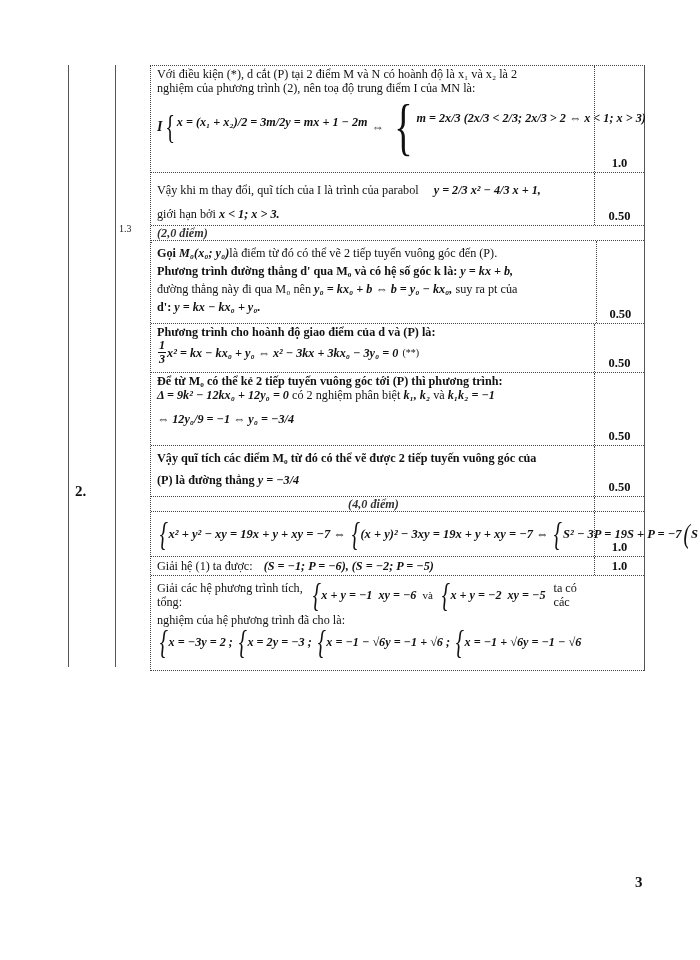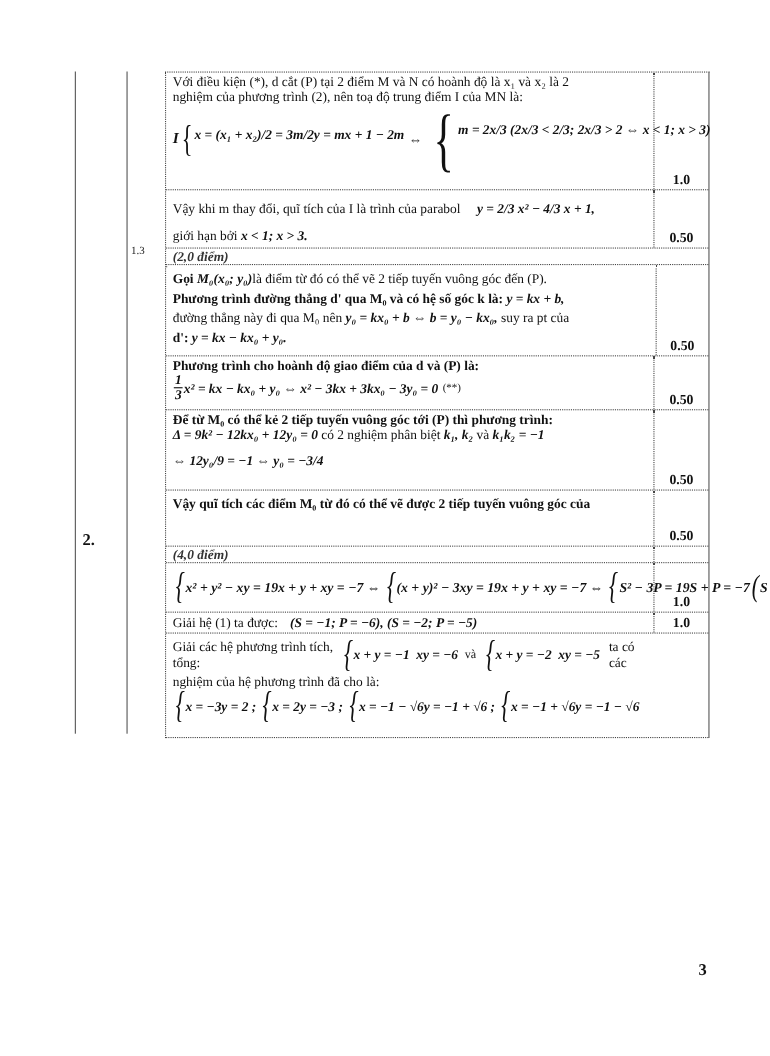--- a/index.html
+++ b/index.html
@@ -132,25 +132,29 @@
           <span class="m">k₁k₂ = −1</span>
         </div>
         <div class="m" style="margin-top:10px;">⇔ 12y₀/9 = −1 ⇔ y₀ = −3/4</div>
       </div>
       <div class="score">0.50</div>
     </div>
 
     <div class="row" style="height:50px;">
       <div class="content" style="padding-top:5px;">
         <div>Vậy quĩ tích các điểm M₀ từ đó có thể vẽ được 2 tiếp tuyến vuông góc của</div>
-      </div>
-      <div class="score">0.50</div>
-    </div>
-
-    <div class="row" style="height:14px;">
+        <div style="margin-top:8px;">
+          <span>(P) là đường thẳng</span>
+          <span class="m">y = −3/4</span>
+        </div>
+      </div>
+      <div class="score">0.50</div>
+    </div>
+
+    <div class="row" style="height:14px;text-align:center;">
       <div class="content italic" style="padding-top:0;">(4,0 điểm)</div>
       <div class="score"></div>
     </div>
 
     <div class="row" style="height:44px;">
       <div class="content m" style="display:flex; align-items:center; font-size:12.5px;">
         <span class="brace-sys">
           <span class="brace">{</span>
           <span class="sys">
             <div>x² + y² − xy = 19</div>

